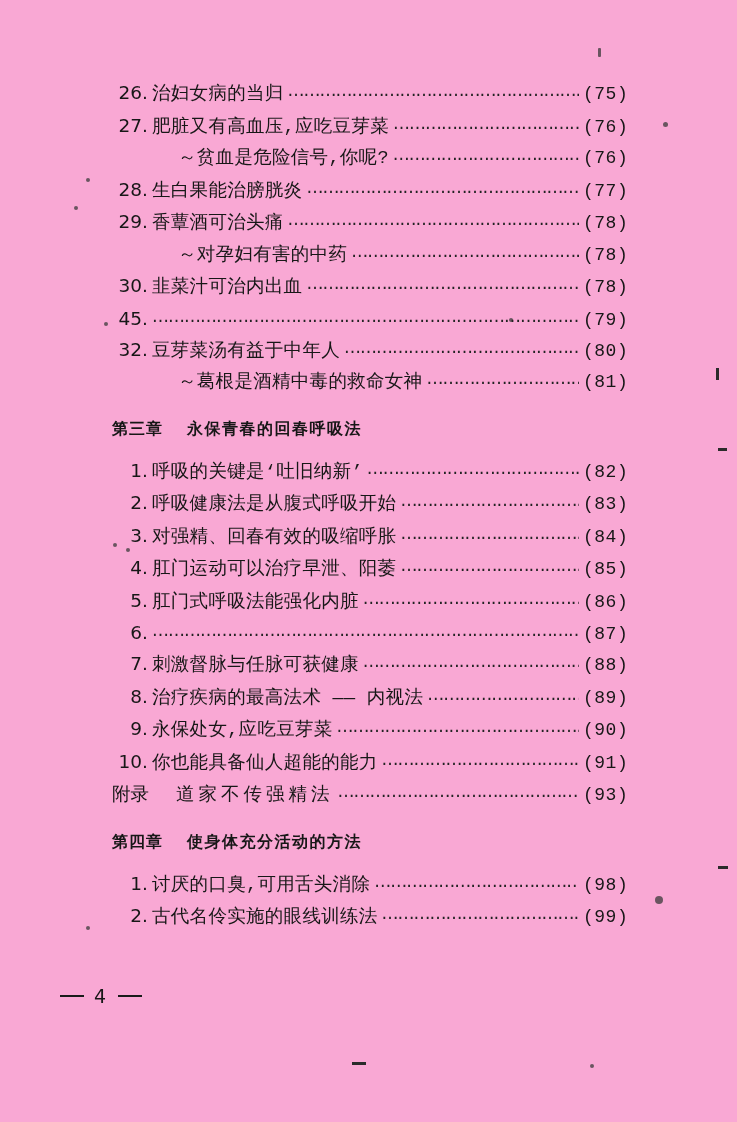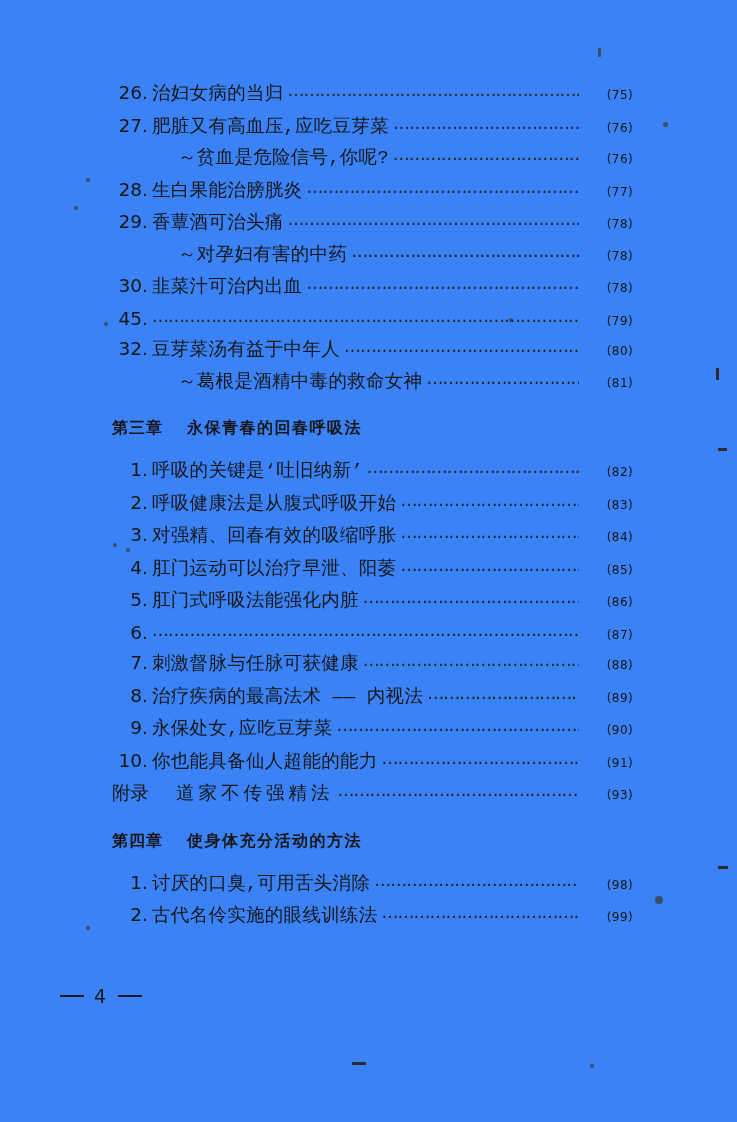--- a/index.html
+++ b/index.html
@@ -11,21 +11,21 @@
     width: 737px;
     height: 1122px;
     position: relative;
     font-family: "DejaVu Sans", sans-serif;
     color: #171717;
     overflow: hidden;
   }
   .page {
     position: absolute;
     inset: 0;
-    background: #3b82f6;
+    background: #f9a8d4;
   }
   .content {
     position: absolute;
     left: 112px;
     top: 84px;
     width: 545px;
   }
   .toc-entry {
     display: flex;
     align-items: baseline;
@@ -53,23 +53,24 @@
     position: relative;
     top: -3px;
     color: #222;
     font-size: 17px;
     letter-spacing: -1px;
     white-space: nowrap;
   }
   .toc-entry .page-no {
     flex: 0 0 auto;
     width: 74px;
-    text-align: center;
-    font-size: 12px;
+    text-align: left;
+    font-size: 18px;
     letter-spacing: 0.5px;
+    font-family: Liberation Mono, monospace;
   }
   .sub .num {
     width: 36px;
   }
   .sub .title {
     padding-left: 30px;
   }
   .chapter {
     font-size: 16px;
     font-weight: bold;

